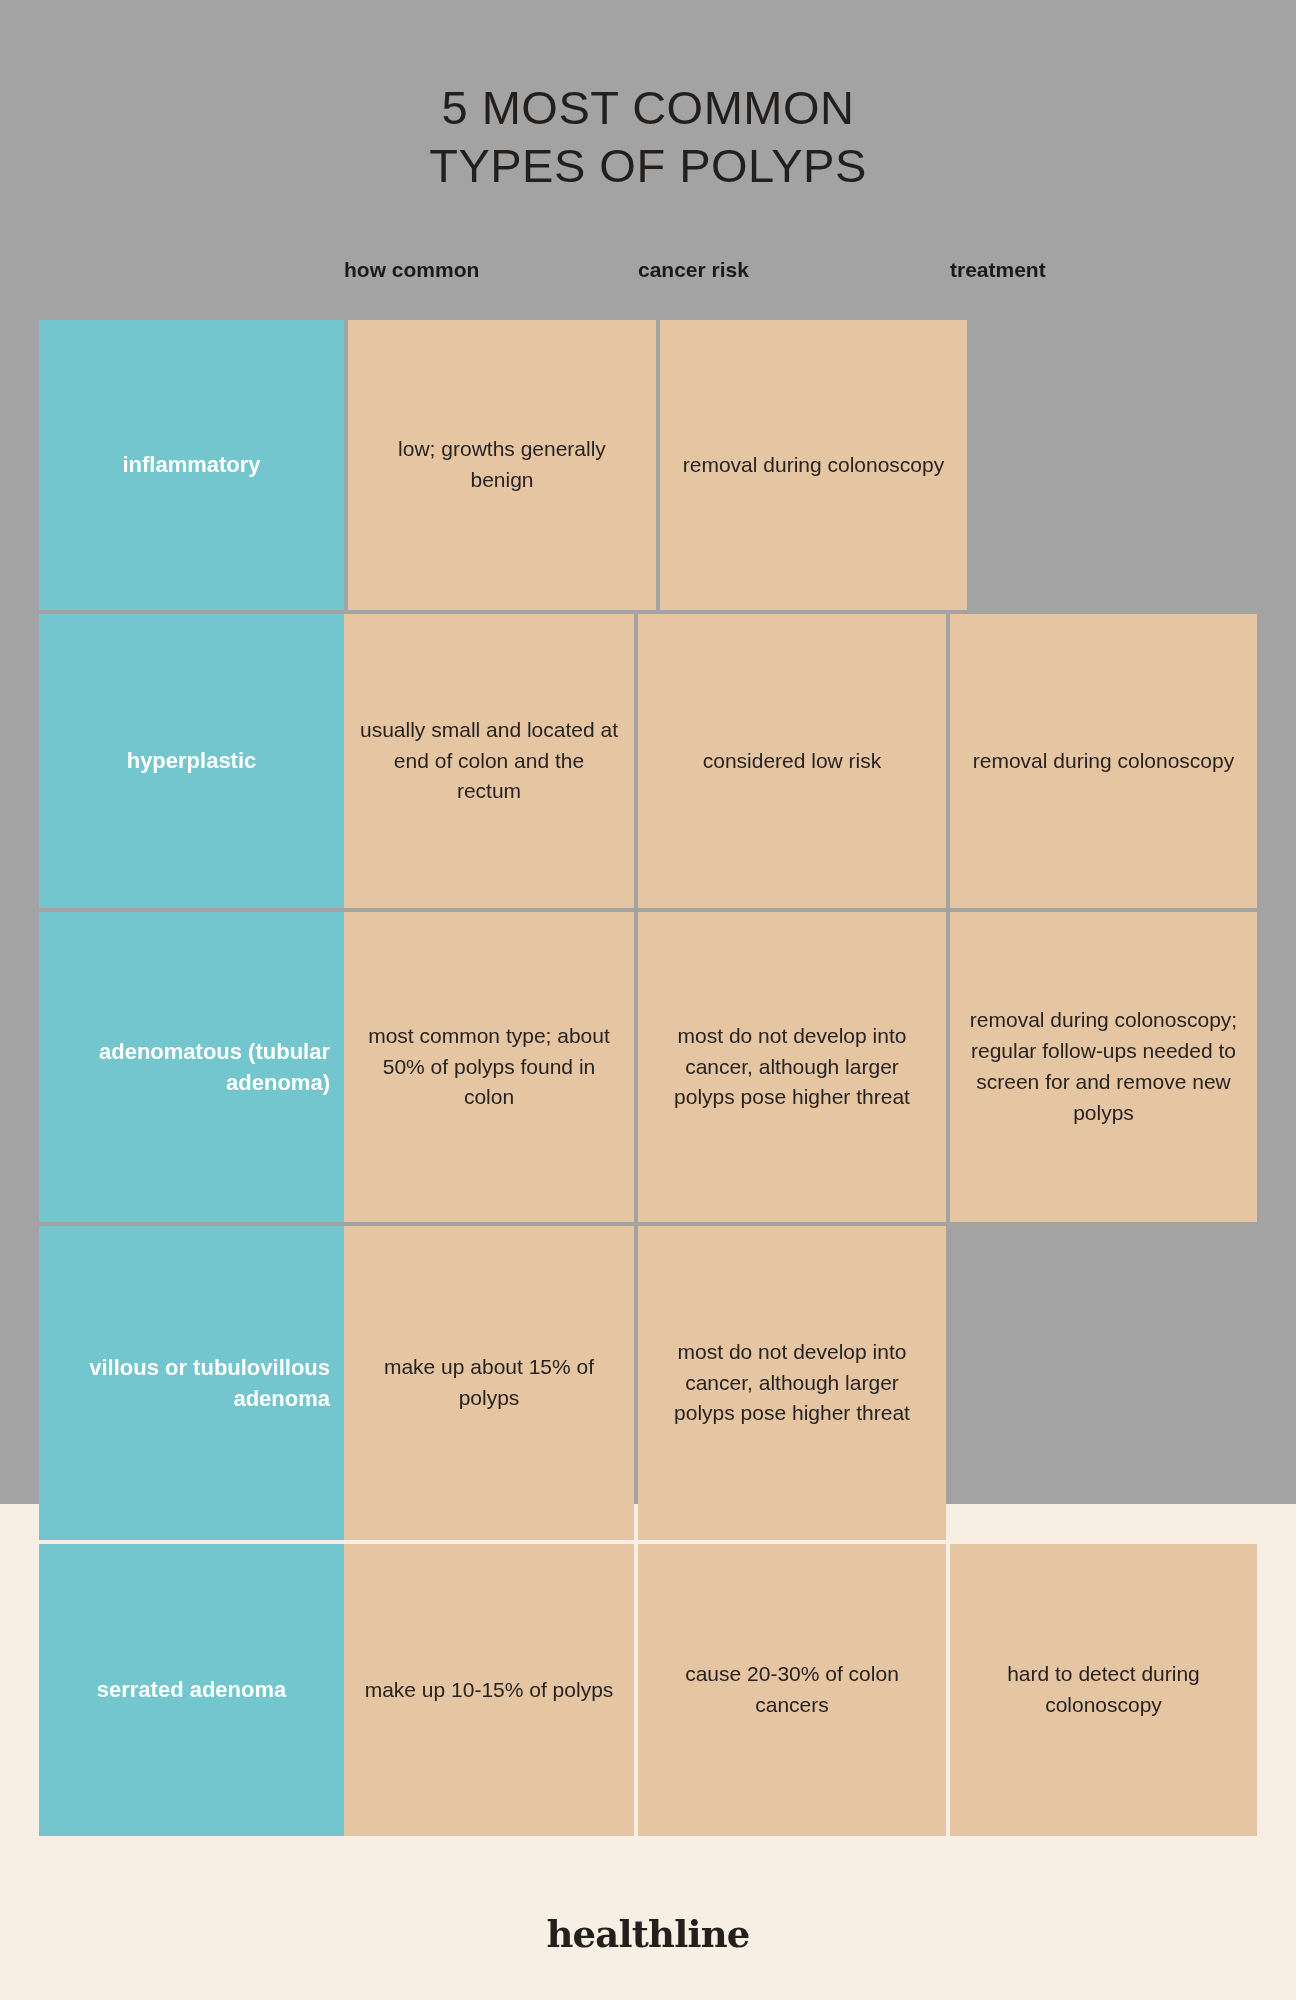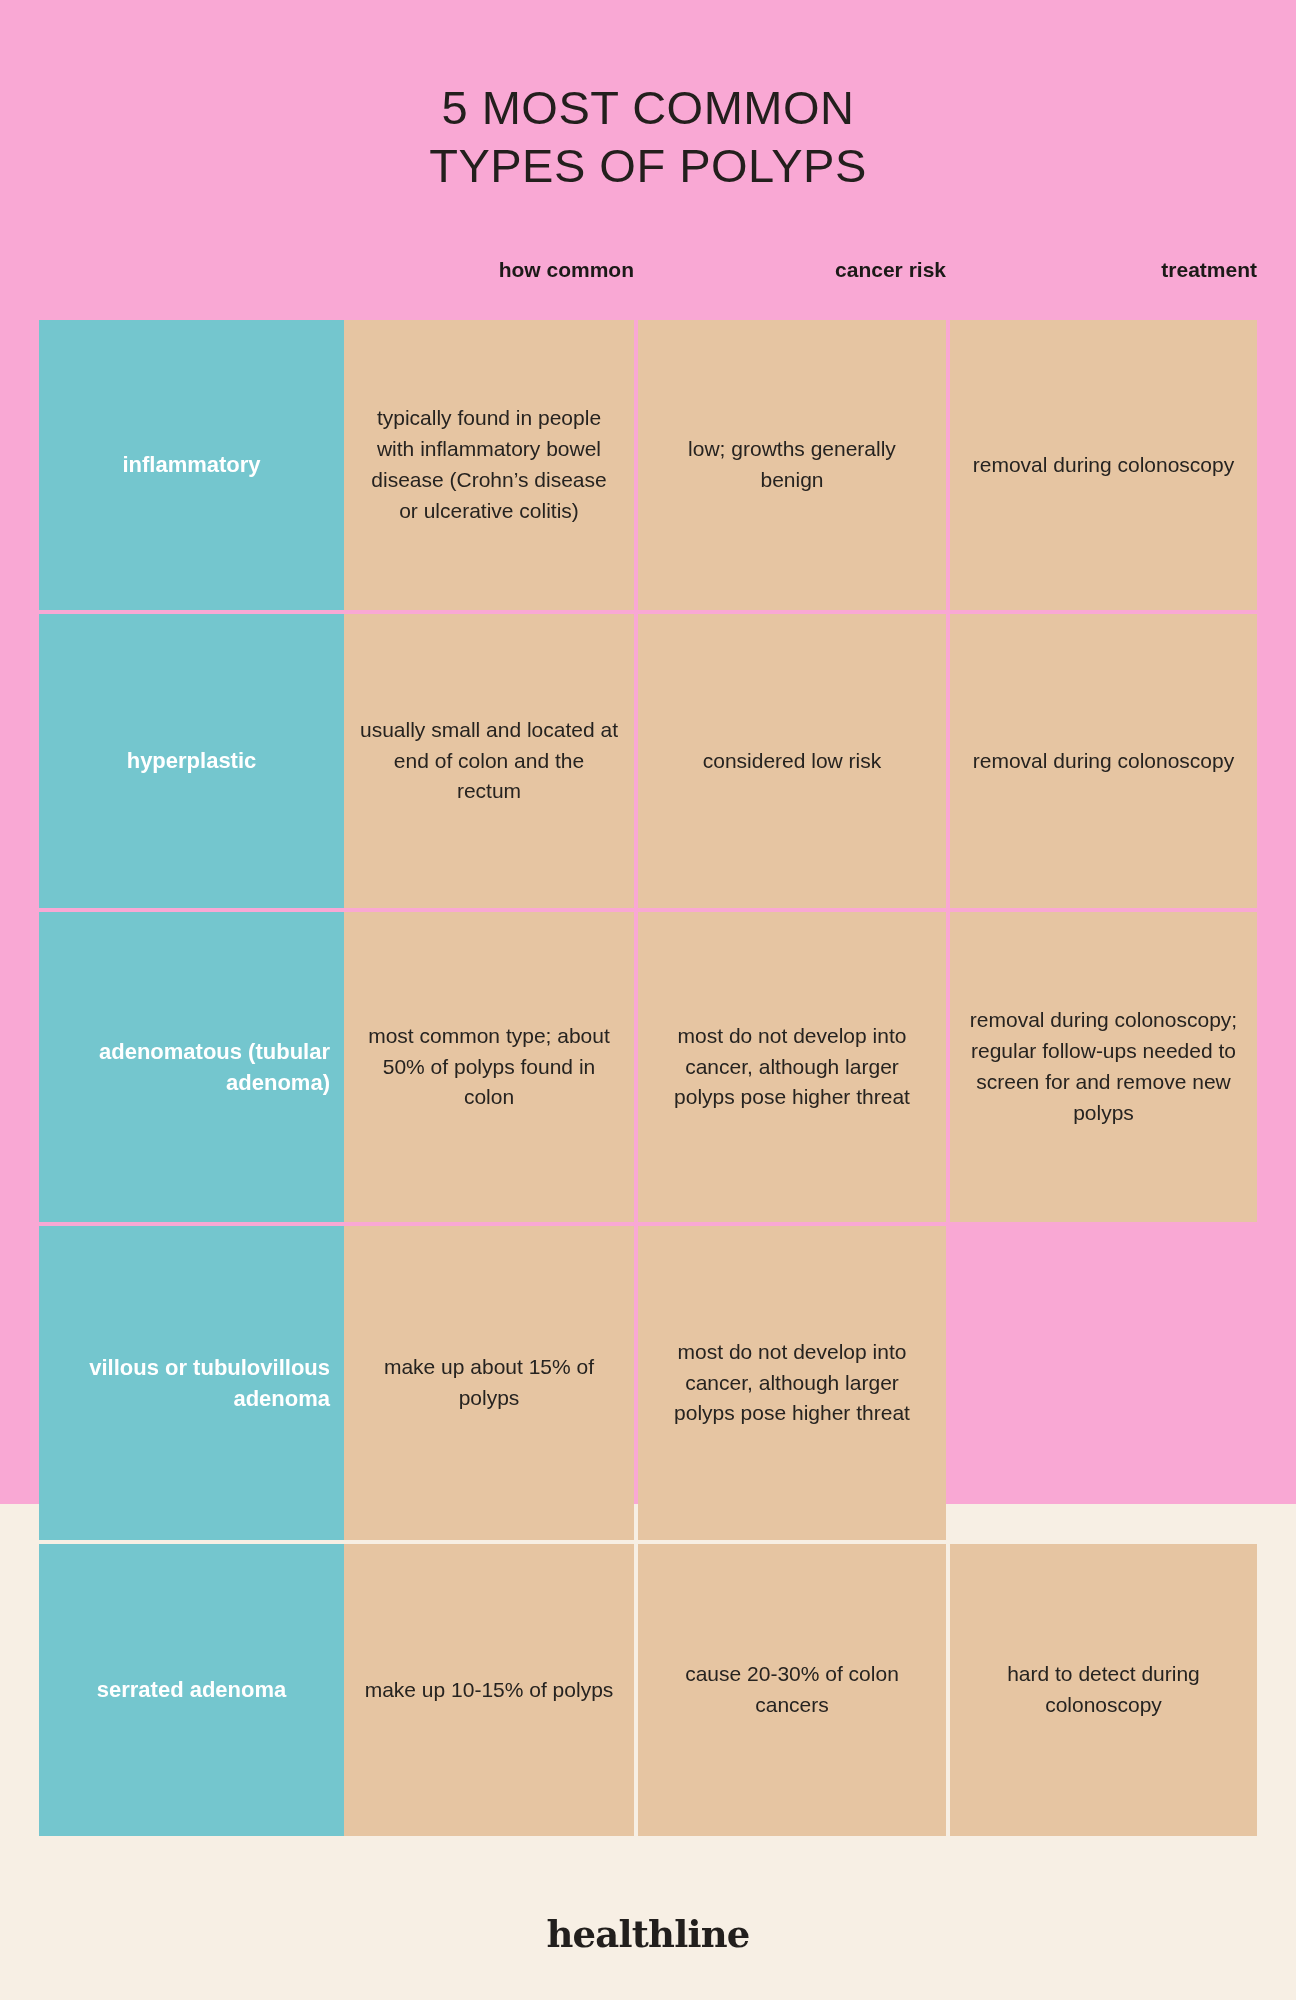--- a/index.html
+++ b/index.html
@@ -10,21 +10,21 @@
     width: 1296px;
     height: 2000px;
     background: #f7efe4;
     font-family: "Liberation Sans", sans-serif;
     overflow: hidden;
   }
   .page {
     position: relative;
     width: 1296px;
     height: 1504px;
-    background: #f9a8d4;
+    background: #a3a3a3;
   }
 
   
   .title {
     position: absolute;
     left: 0;
     top: 48px;
     width: 1296px;
     text-align: center;
     color: #231f1d;
@@ -42,21 +42,21 @@
     position: absolute;
     left: 344px;
     top: 258px;
     width: 913px;
     display: flex;
   }
   .col-header {
     color: #1c1a18;
     font-size: 21px;
     font-weight: bold;
-    text-align: right;
+    text-align: left;
   }
   .col-header.c1 { width: 290px; }
   .col-header.c2 { width: 308px; margin-left: 4px; }
   .col-header.c3 { width: 307px; margin-left: 4px; }
 
   
   .table {
     position: absolute;
     left: 39px;
     top: 320px;
@@ -131,21 +131,20 @@
   <div class="col-headers">
     <div class="col-header c1">how common</div>
     <div class="col-header c2">cancer risk</div>
     <div class="col-header c3">treatment</div>
   </div>
 
   <div class="table">
 
     <div class="row r1">
       <div class="cell cell-label">inflammatory</div>
-      <div class="cell cell-text cell-c1">typically found in people with inflammatory bowel disease (Crohn’s disease or ulcerative colitis)</div>
       <div class="cell cell-text cell-c2">low; growths generally benign</div>
       <div class="cell cell-text cell-c3">removal during colonoscopy</div>
     </div>
 
     <div class="row r2">
       <div class="cell cell-label">hyperplastic</div>
       <div class="cell cell-text cell-c1">usually small and located at end of colon and the rectum</div>
       <div class="cell cell-text cell-c2">considered low risk</div>
       <div class="cell cell-text cell-c3">removal during colonoscopy</div>
     </div>

